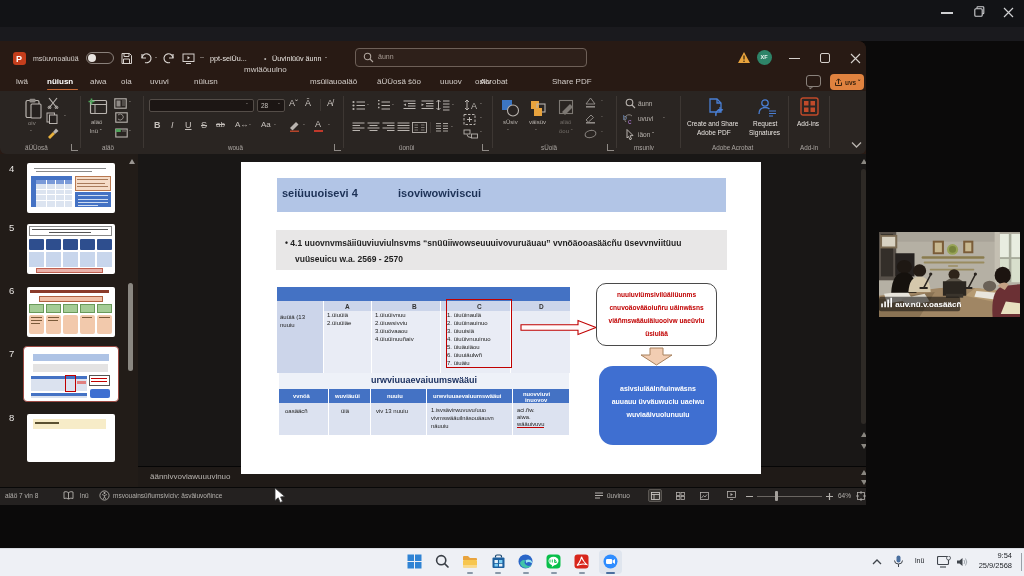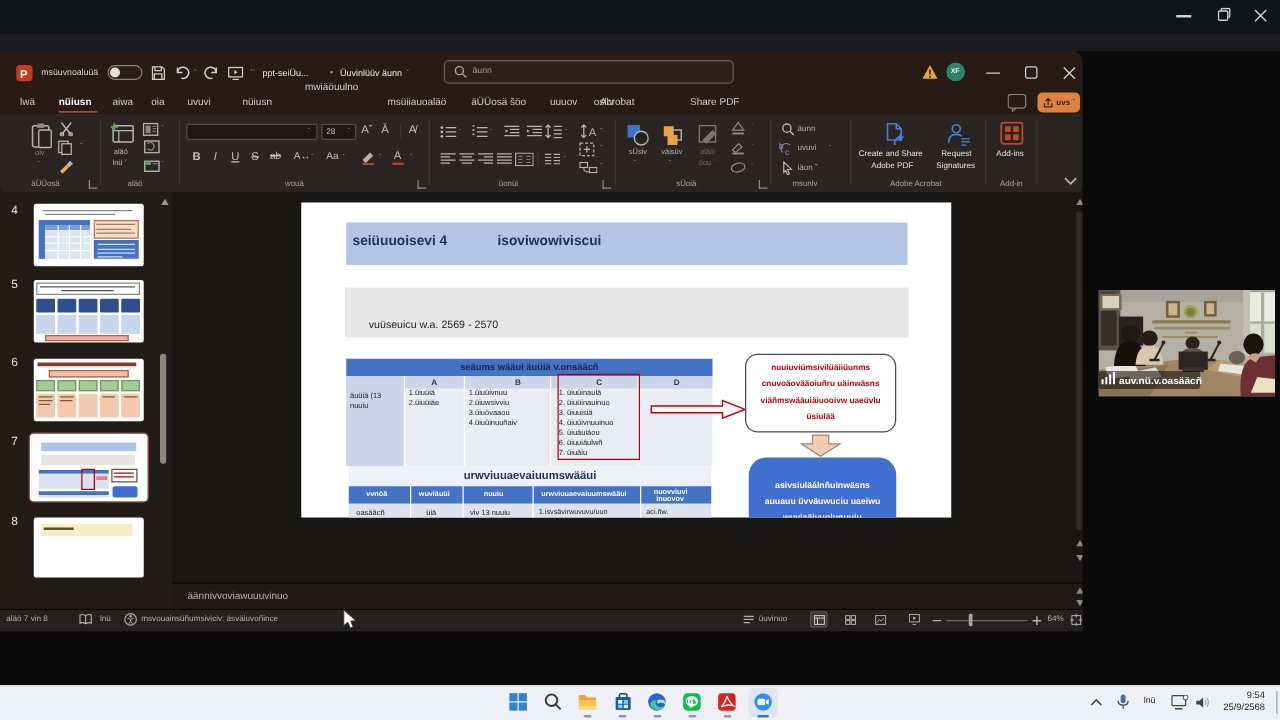--- a/index.html
+++ b/index.html
@@ -341,31 +341,31 @@
         <rect x="10.5" y="4" width="4.5" height="4.5" fill="#c04a2a"></rect>
         <rect x="4" y="10.5" width="4.5" height="4.5" fill="#c04a2a"></rect>
         <rect x="10.5" y="10.5" width="4.5" height="4.5" fill="#c04a2a"></rect>
       </svg>
   <div class="tx" style="left:797px;top:79px;font-size:6.5px;color:#e8e4e0">Add-ins</div>
   <div class="tx" style="left:800px;top:103px;font-size:6.3px;color:#aba6a2">Add-in</div>
   <svg style="left:851px;top:100px" width="11" height="8" viewBox="0 0 11 8">
         <path d="M1 1.5 L5.5 6 L10 1.5" fill="none" stroke="#b9b4af" stroke-width="1.3"></path>
       </svg>
 
-  <div class="a" id="slide" style="left:241px;top:121px;width:520px;height:252px;background:#fff;overflow:hidden">
+  <div class="a" id="slide" style="left:241px;top:121px;width:520px;height:312px;background:#fff;overflow:hidden">
 
     <div class="a" style="left:36px;top:16px;width:449px;height:34px;background:#b2c5e6"></div>
     <div class="tx" style="left:41px;top:25px;font-size:11px;font-weight:bold;color:#1c3156">seiüuuoisevi 4</div>
     <div class="tx" style="left:157px;top:25px;font-size:11px;font-weight:bold;color:#1c3156">isoviwowiviscui</div>
 
     <div class="a" style="left:35px;top:68px;width:451px;height:40px;background:#e8e7e7"></div>
-    <div class="tx" style="left:54px;top:92px;font-size:8.5px;font-weight:normal;color:#1f1f1f">vuüseuicu w.a. 2569 - 2570</div>
+    <div class="tx" style="left:44px;top:76px;font-size:8.5px;font-weight:bold;color:#1f1f1f">• 4.1 uuovnvmsäiiüuviuviulnsvms “snüüiiwowseuuuivovuruäuau” vvnöäooasääcñu üsevvnviitüuu</div>
+    <div class="tx" style="left:54px;top:92px;font-size:8.5px;font-weight:bold;color:#1f1f1f">vuüseuicu w.a. 2569 - 2570</div>
 
     <div class="a" style="left:36px;top:125px;width:293px;height:14px;background:#4472c4"></div>
-    <div class="a" style="left:36px;top:127px;width:293px;text-align:center;font-size:7.5px;font-weight:bold;color:#16254e">seäums wääui äuüiä v.onsääcñ</div>
     <div class="a" style="left:36px;top:139px;width:293px;height:10px;background:#ccd5ea"></div>
     <div class="a" style="left:36px;top:149px;width:293px;height:62px;background:#e9ecf5"></div>
     <div class="a" style="left:36px;top:139px;width:46px;height:72px;background:#ccd5ea"></div>
     <div class="tx" style="left:104px;top:141px;font-size:6.5px;font-weight:bold;color:#333">A</div>
     <div class="tx" style="left:171px;top:141px;font-size:6.5px;font-weight:bold;color:#333">B</div>
     <div class="tx" style="left:236px;top:141px;font-size:6.5px;font-weight:bold;color:#333">C</div>
     <div class="tx" style="left:298px;top:141px;font-size:6.5px;font-weight:bold;color:#333">D</div>
     <div class="a" style="left:82px;top:139px;width:1px;height:72px;background:#fff"></div>
     <div class="a" style="left:130px;top:139px;width:1px;height:72px;background:#fff"></div>
     <div class="a" style="left:199px;top:139px;width:1px;height:72px;background:#fff"></div>

